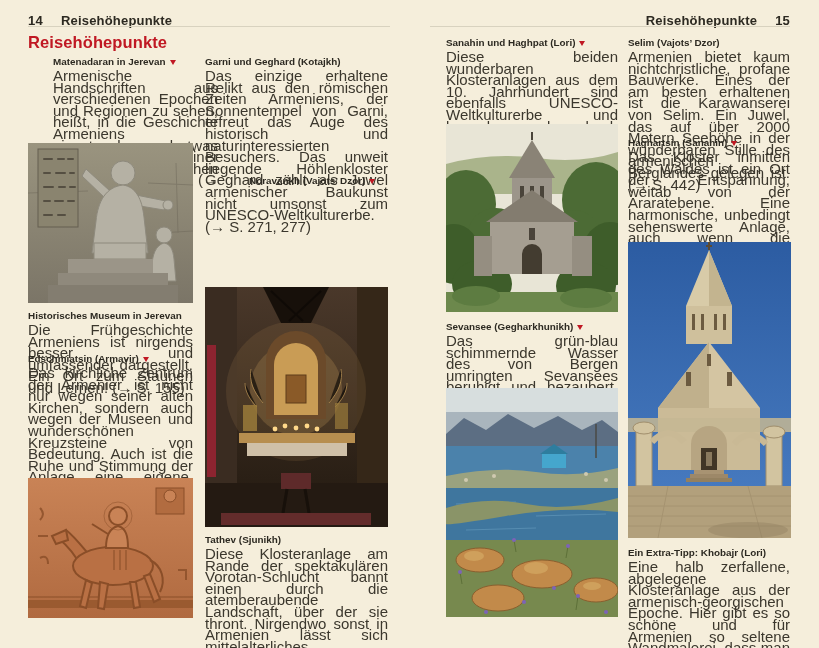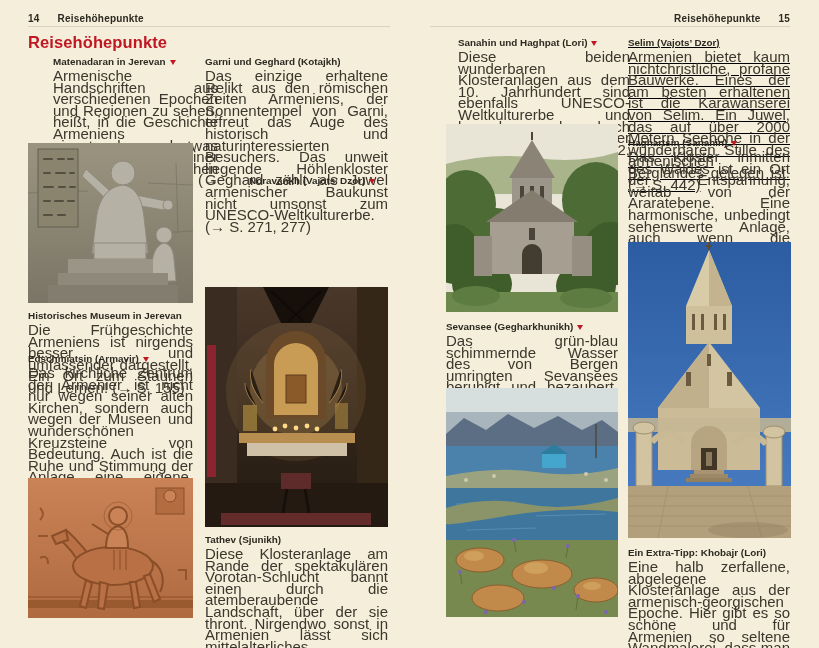--- a/index.html
+++ b/index.html
@@ -1,18 +1,18 @@
 <!DOCTYPE html>
 <html lang="de"><head>
 <meta charset="utf-8">
 <style>
   html,body{margin:0;padding:0;}
   body{font-family:"Liberation Sans",sans-serif;background:#e8e2d2;}
   .spread{position:relative;width:819px;height:648px;background:#f5eedb;overflow:hidden;}
-  .runhead{position:absolute;display:flex;align-items:flex-start;font-size:10px;font-weight:bold;color:#2c2921;letter-spacing:.2px;}
+  .runhead{position:absolute;display:flex;align-items:flex-start;font-size:13px;font-weight:bold;color:#2c2921;letter-spacing:.2px;}
   .runhead .gap{width:18px;display:inline-block;}
   .rule{position:absolute;height:1px;background:#d8d2bf;}
   .sec-title{position:absolute;font-size:16.5px;font-weight:bold;color:#c01823;letter-spacing:.1px;}
   .entry{position:absolute;}
   .e-head{font-size:9.9px;font-weight:bold;color:#2c2921;line-height:12px;margin-bottom:2px;}
   .tri{display:inline-block;width:0;height:0;border-left:3.5px solid transparent;border-right:3.5px solid transparent;border-top:5.5px solid #c01823;margin-left:4px;}
   .e-body{font-size:15px;line-height:11.6px;color:#3b372d;text-align:justify;hyphens:auto;}
   .photo{position:absolute;margin:0;padding:0;line-height:0;}
   .photo svg{display:block;}
 </style>
@@ -185,21 +185,21 @@
       <line x1="100" y1="202" x2="104" y2="226" stroke="#17100a" stroke-width="3"></line>
       <rect x="16" y="226" width="150" height="12" fill="#6e3030" opacity=".85"></rect>
     </svg>
   </figure>
 
   <div class="entry" style="left:205px;top:534px;width:183px;">
     <div class="e-head"><span>Tathev (Sjunikh)</span></div>
     <div class="e-body">Diese Klosteranlage am Rande der spektakulären Vorotan-Schlucht bannt einen durch die atemberaubende Landschaft, über der sie thront. Nirgendwo sonst in Armenien lässt sich mittelalterliches Klosterleben so gut nachfühlen. (→ S. 465)</div>
   </div>
 
-  <div class="entry" style="left:446px;top:37px;width:172px;margin-left:12px;">
+  <div class="entry" style="left:446px;top:37px;width:172px;">
     <div class="e-head"><span>Sanahin und Haghpat (Lori)</span><span class="tri"></span></div>
     <div class="e-body">Diese beiden wunderbaren Klosteranlagen aus dem 10. Jahrhundert sind ebenfalls UNESCO-Weltkulturerbe und bezaubern zudem durch ihre Lage in dörflicher Umgebung. (→ S. 332, 339)</div>
   </div>
 
   <figure class="photo" style="left:446px;top:124px;">
     <svg width="172" height="188" viewBox="0 0 172 188">
       <rect width="172" height="188" fill="#e8e5d6"></rect>
       <path d="M0 40 Q45 28 90 34 T172 28 L172 70 L0 70 Z" fill="#9aa878" opacity=".8"></path>
       <g fill="#4c6b35">
         <ellipse cx="20" cy="80" rx="30" ry="34"></ellipse>
@@ -285,21 +285,21 @@
           <circle cx="14" cy="184" r="2"></circle>
         <circle cx="132" cy="208" r="2"></circle>
           <circle cx="78" cy="214" r="2"></circle>
           <circle cx="108" cy="200" r="2"></circle>
         <circle cx="40" cy="224" r="2"></circle>
           <circle cx="160" cy="224" r="2"></circle>
       </g>
     </svg>
   </figure>
 
-  <div class="entry" style="left:628px;top:37px;width:162px;text-decoration:underline;">
+  <div class="entry" style="left:628px;top:37px;width:162px;">
     <div class="e-head"><span>Selim (Vajots’ Dzor)</span></div>
     <div class="e-body">Armenien bietet kaum nichtchristliche, profane Bauwerke. Eines der am besten erhaltenen ist die Karawanserei von Selim. Ein Juwel, das auf über 2000 Metern Seehöhe in der wunderbaren Stille des armenischen Berglandes gelegen ist. (→ S. 442)</div>
   </div>
 
   <div class="entry" style="left:628px;top:137px;width:162px;">
     <div class="e-head"><span>Haghartsin (Sanahin)</span><span class="tri"></span></div>
     <div class="e-body">Das Kloster inmitten des Waldes ist ein Ort der Entspannung, weitab von der Araratebene. Eine harmonische, unbedingt sehenswerte Anlage, auch wenn die Restaurierung und der Neubau anderer Anlagen das Gesamtbild etwas entzaubert haben. (→ S. 357)</div>
   </div>
 
   <figure class="photo" style="left:628px;top:242px;">

